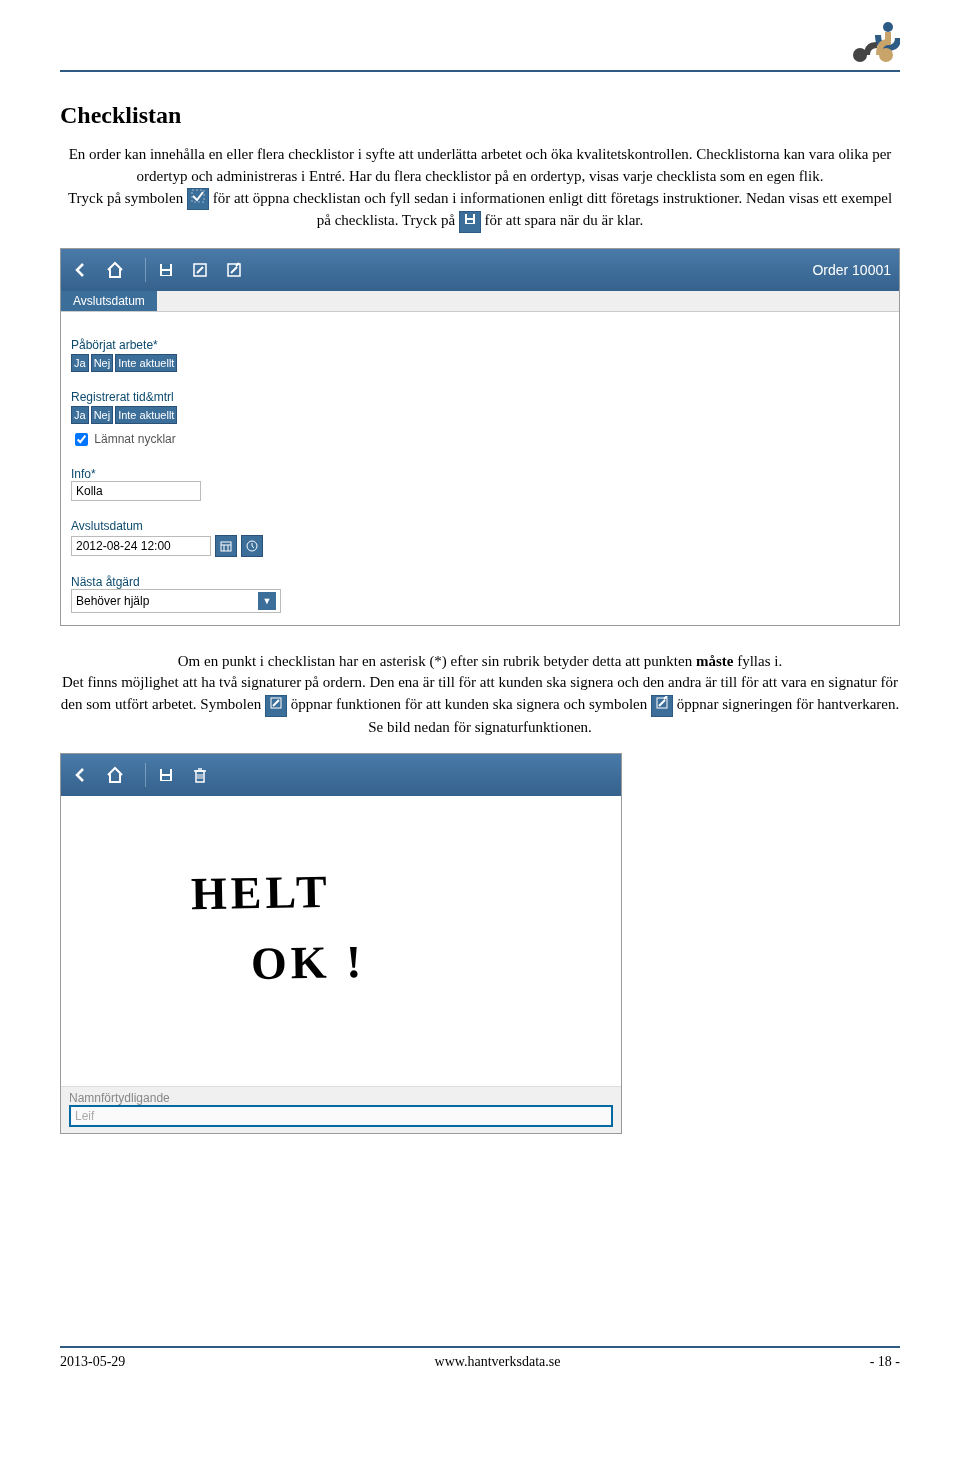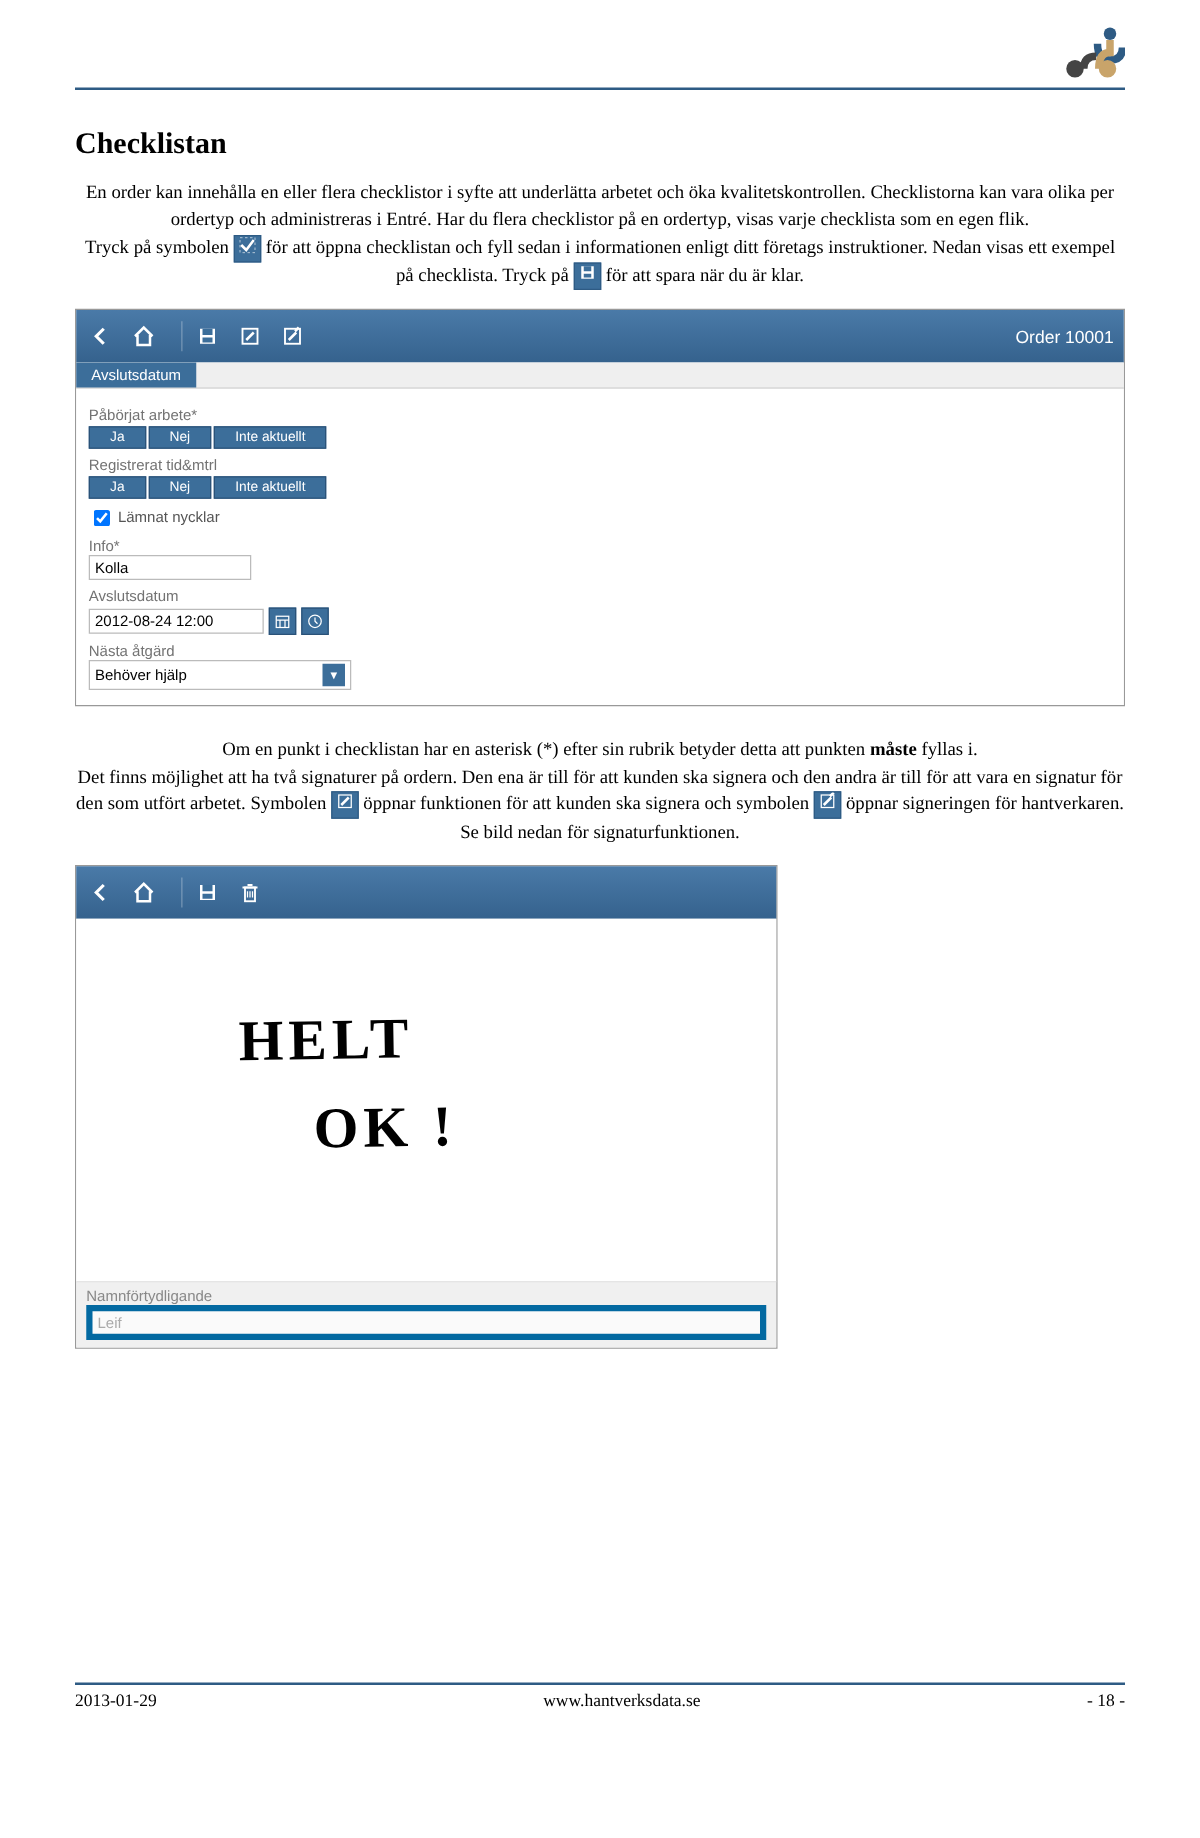--- a/index.html
+++ b/index.html
@@ -95,32 +95,32 @@
     background: #3c6e9a;
     color: white;
     padding: 3px 12px;
     font-size: 12px;
   }
   .form-body {
     background: white;
     padding: 8px 10px 12px 10px;
   }
   .field-label {
-    color: #737373;
-    font-size: 12px;
-    margin-top: 6px;
+    color: #0c4a6e;
+    font-size: 12px;
+    margin-top: 18px;
   }
   .btn-row {
     margin-top: 2px;
   }
   .btn {
     display: inline-block;
     background: #3c6e9a;
     color: white;
-    padding: 2px 16px;
+    padding: 2px 2px;
     font-size: 11px;
     margin-right: 2px;
     border: 1px solid #2a5278;
     cursor: pointer;
   }
   .checkbox-row {
     margin-top: 6px;
     font-size: 12px;
     color: #555;
   }
@@ -187,21 +187,21 @@
   .sig-footer {
     background: #f0f0f0;
     padding: 4px 8px 6px 8px;
   }
   .sig-label {
     color: #888;
     font-size: 12px;
   }
   .sig-input {
     width: 100%;
-    border: 5px solid #0369a1;
+    border: 2px solid #0369a1;
     padding: 2px 4px;
     font-size: 12px;
     color: #aaa;
     box-sizing: border-box;
     background: #fafafa;
   }
   .handwriting {
     position: absolute;
     font-family: 'Comic Sans MS', cursive;
     font-size: 46px;
@@ -400,18 +400,18 @@
     </div>
     <div class="sig-footer">
       <div class="sig-label">Namnförtydligande</div>
       <input class="sig-input" value="Leif" style="">
     </div>
   </div>
 
   <div class="footer">
     <hr class="footer-rule">
     <div class="footer-row">
-      <span>2013-01-29</span>
+      <span>2013-05-29</span>
       <span>www.hantverksdata.se</span>
       <span>- 18 -</span>
     </div>
   </div>
 </div>
 
 </body></html>

